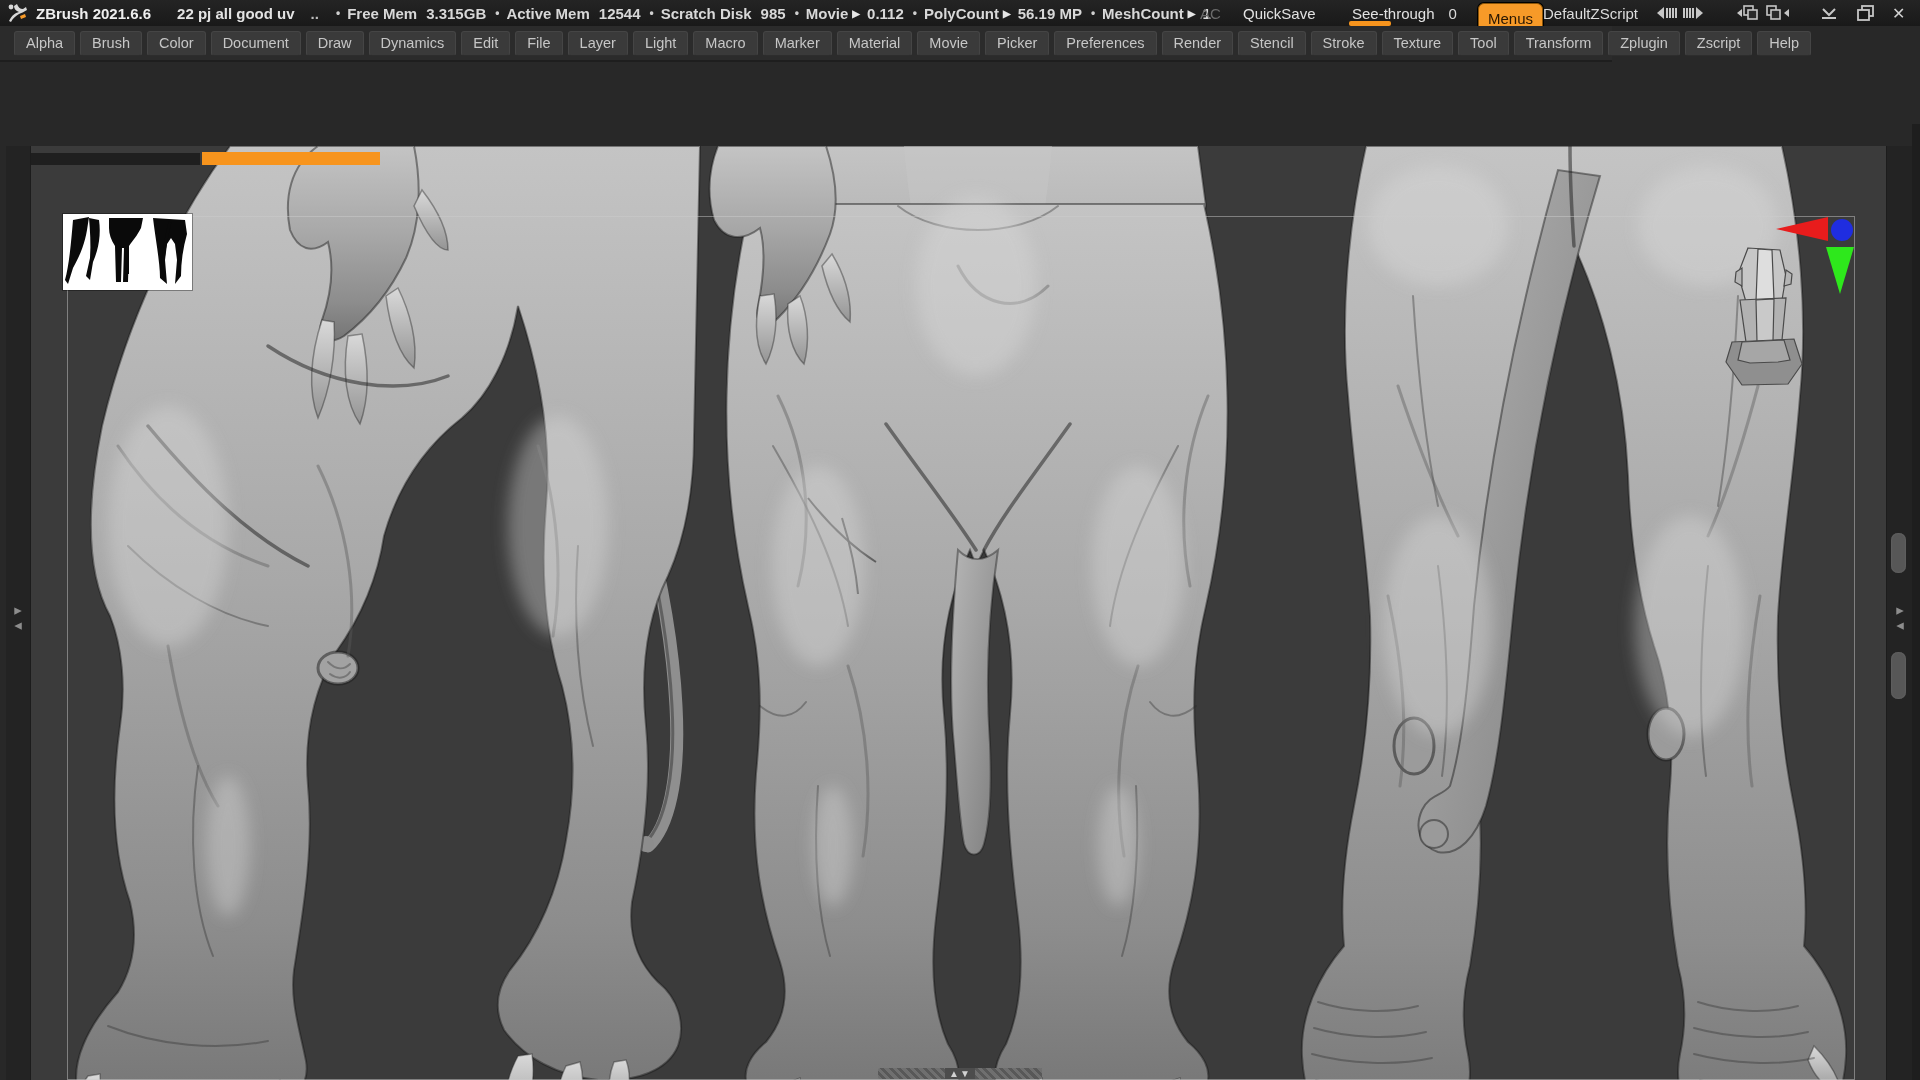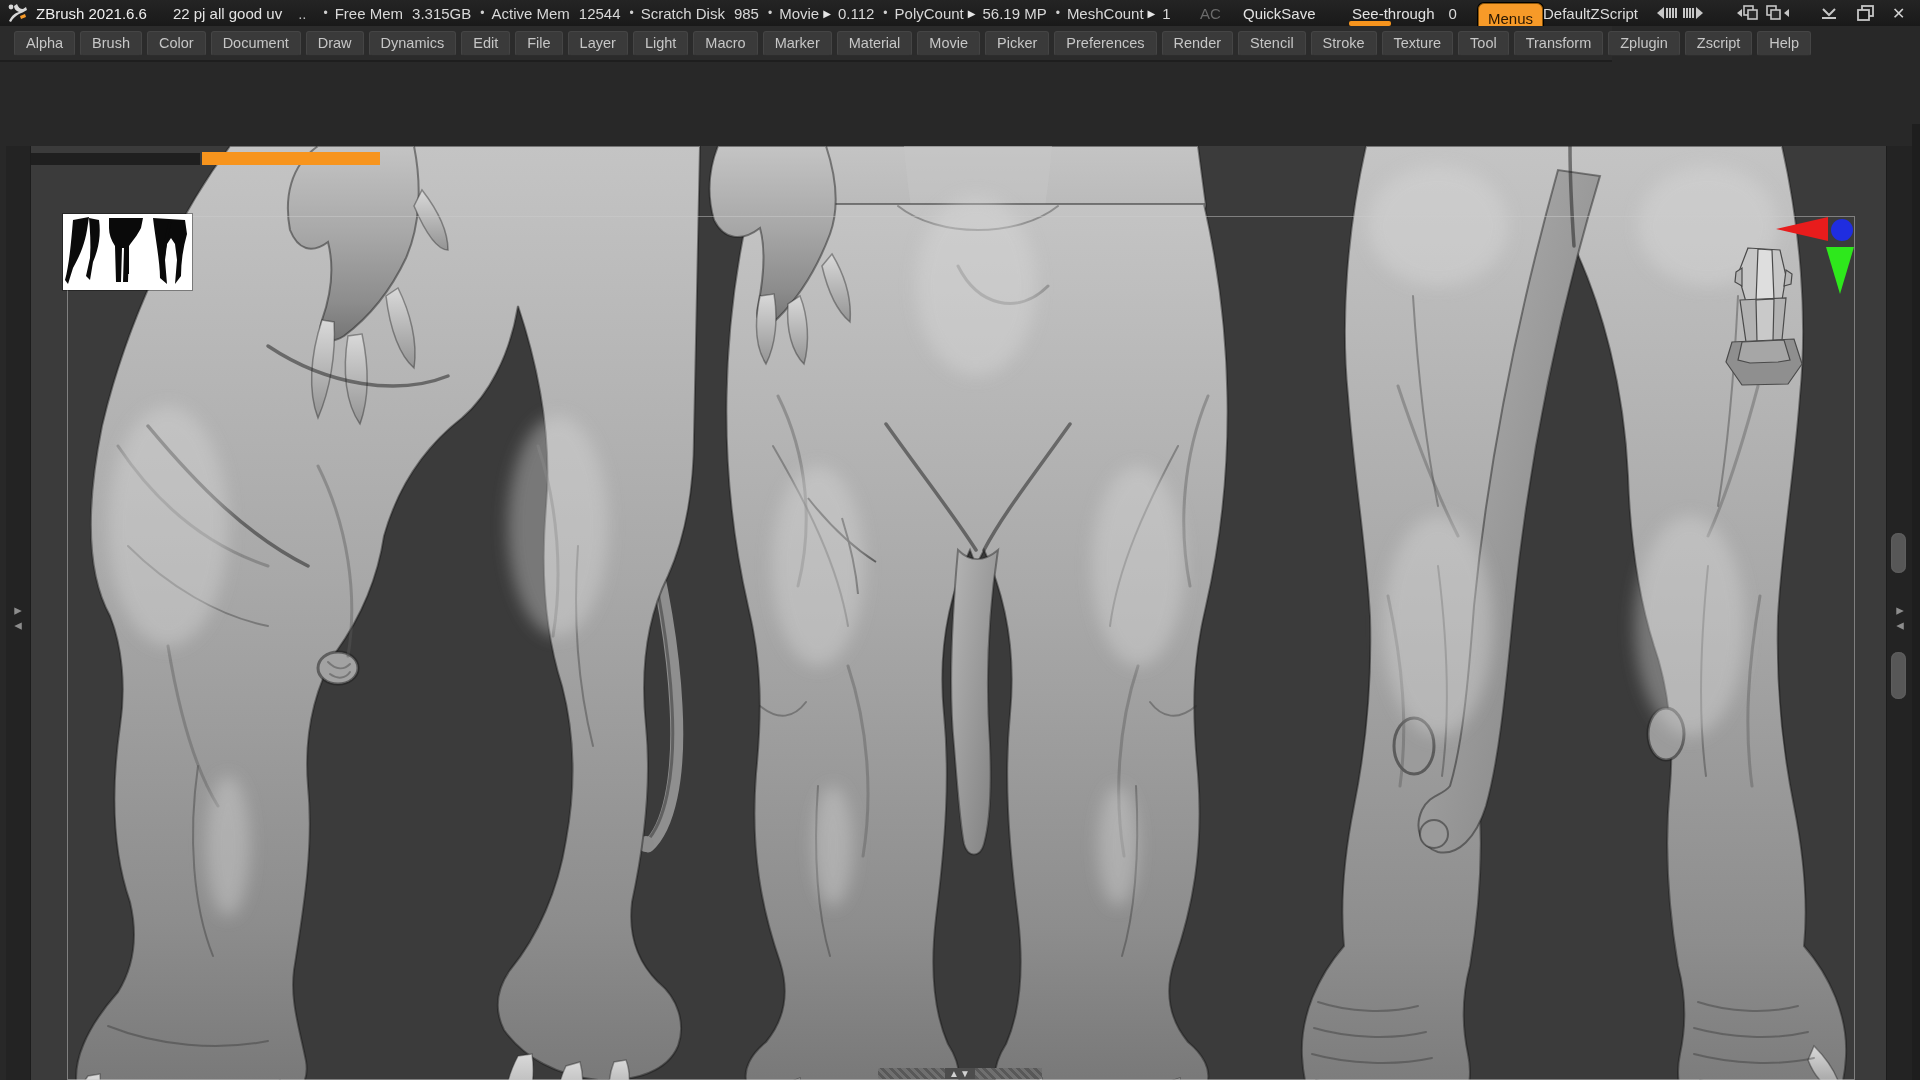--- a/index.html
+++ b/index.html
@@ -7,21 +7,21 @@
     width:1920px;height:1080px;position:relative;overflow:hidden;
     background:#282828;font-family:"Liberation Sans",sans-serif;
     -webkit-font-smoothing:antialiased;
   }
   
   .titlebar{
     position:absolute;left:0;top:0;width:1920px;height:26px;
     background:linear-gradient(#242424,#191919);
     display:flex;align-items:center;color:#d6d6d6;font-size:15px;white-space:nowrap;
   }
-  .tb-left{display:flex;align-items:center;}
+  .tb-left{display:flex;align-items:center;font-weight:bold;}
   .logo{width:22px;height:20px;margin:0 8px 0 6px;}
   .app-title{color:#efefef;margin-right:26px;}
   .doc-title{color:#e3e3e3;margin-right:16px;}
   .tb-dots{color:#bdbdbd;margin-right:8px;}
   .stats{display:flex;align-items:center;}
   .stat{display:flex;align-items:center;margin-left:9px;color:#d8d8d8;}
   .stat .bullet{margin-right:7px;font-size:12px;color:#cfcfcf;}
   .stat .sep{font-size:10px;margin:0 2px 0 4px;color:#e6e6e6;}
   .stat .val{margin-left:5px;}
   .stat .sep:empty{margin:0 2px;}

